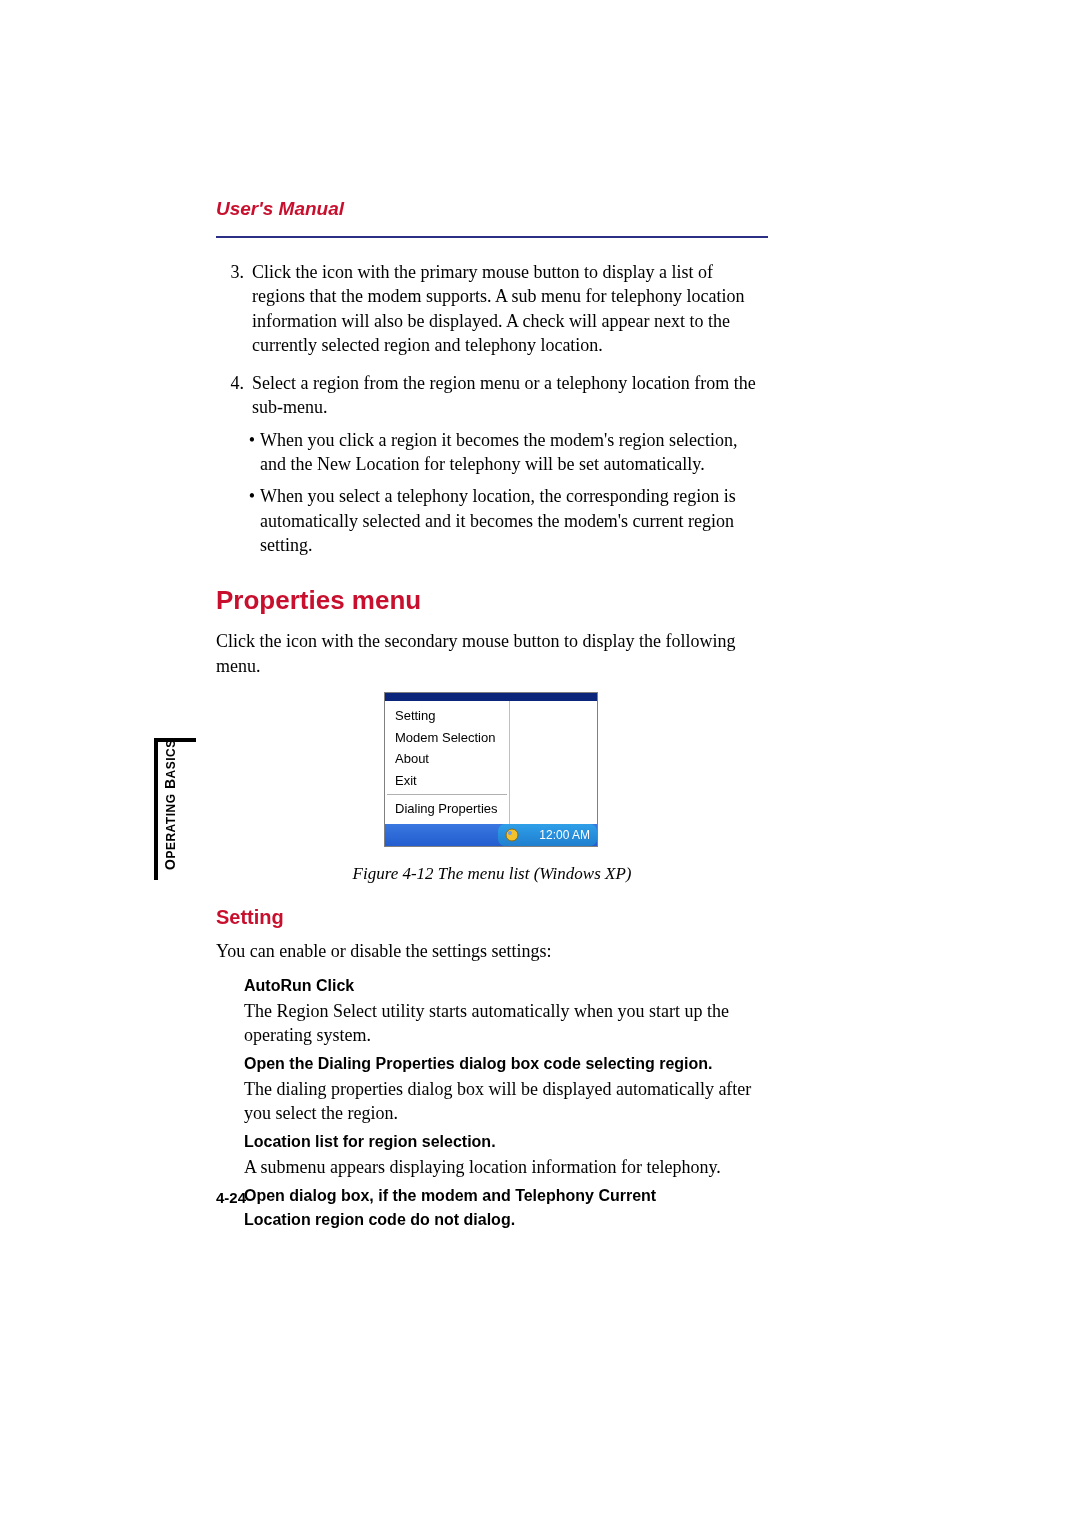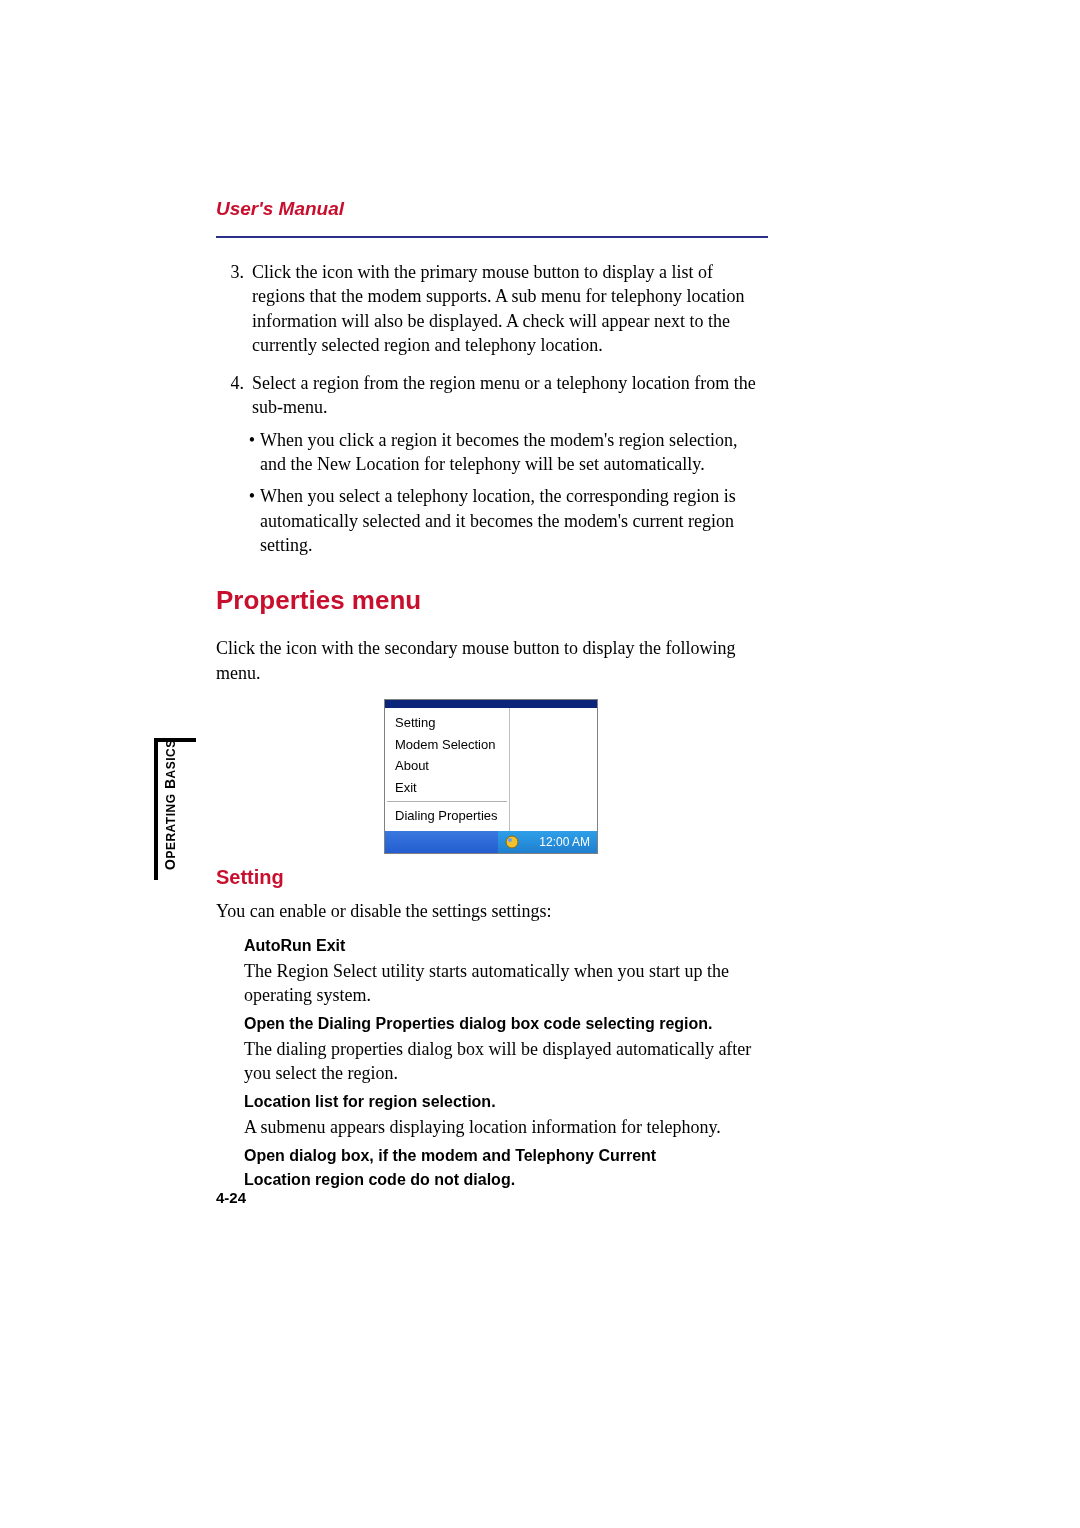--- a/index.html
+++ b/index.html
@@ -65,21 +65,21 @@
     flex: 0 0 16px;
     text-align: center;
   }
   .bul-item .txt { flex: 1; }
   .h2-red {
     color: #c8102e;
     font-family: Arial, Helvetica, sans-serif;
     font-weight: bold;
     font-size: 26px;
     margin-top: 26px;
-    margin-bottom: 18px;
+    margin-bottom: 11px;
   }
   .para {
     margin-bottom: 12px;
   }
   .figure-wrap {
     margin: 14px auto 10px auto;
     width: 216px;
   }
   .menu-box {
     width: 212px;
@@ -124,20 +124,21 @@
     font-size: 12px;
   }
   .taskbar .spacer { flex: 1; }
   .tray {
     background: linear-gradient(#2f9fe8, #1f7fcf);
     height: 100%;
     display: flex;
     align-items: center;
     padding: 0 7px;
     gap: 20px;
+    border-radius: 7px;
   }
   .tray .icon {
     width: 14px; height: 14px;
     border-radius: 2px;
   }
   .figure-caption {
     text-align: center;
     font-style: italic;
     font-size: 17px;
     margin: 16px 0 18px 0;
@@ -246,26 +247,27 @@
                 <circle cx="7" cy="7" r="6" fill="#f2c12e" stroke="#8a6b10" stroke-width="1"></circle>
                 <circle cx="5" cy="5" r="2" fill="#6b9ef2"></circle>
               </svg>
             </span>
             <span>12:00 AM</span>
           </div>
         </div>
       </div>
     </div>
 
+    <div class="figure-caption">Figure 4-12 The menu list (Windows XP)</div>
 
     <div class="h3-red">Setting</div>
     <div class="para">You can enable or disable the settings settings:</div>
 
     <div class="indent-block">
-      <div class="bold-sans">AutoRun Exit</div>
+      <div class="bold-sans">AutoRun Click</div>
       <div>The Region Select utility starts automatically when you start up the operating system.</div>
     </div>
 
     <div class="indent-block">
       <div class="bold-sans">Open the Dialing Properties dialog box code selecting region.</div>
       <div>The dialing properties dialog box will be displayed automatically after you select the region.</div>
     </div>
 
     <div class="indent-block">
       <div class="bold-sans">Location list for region selection.</div>

